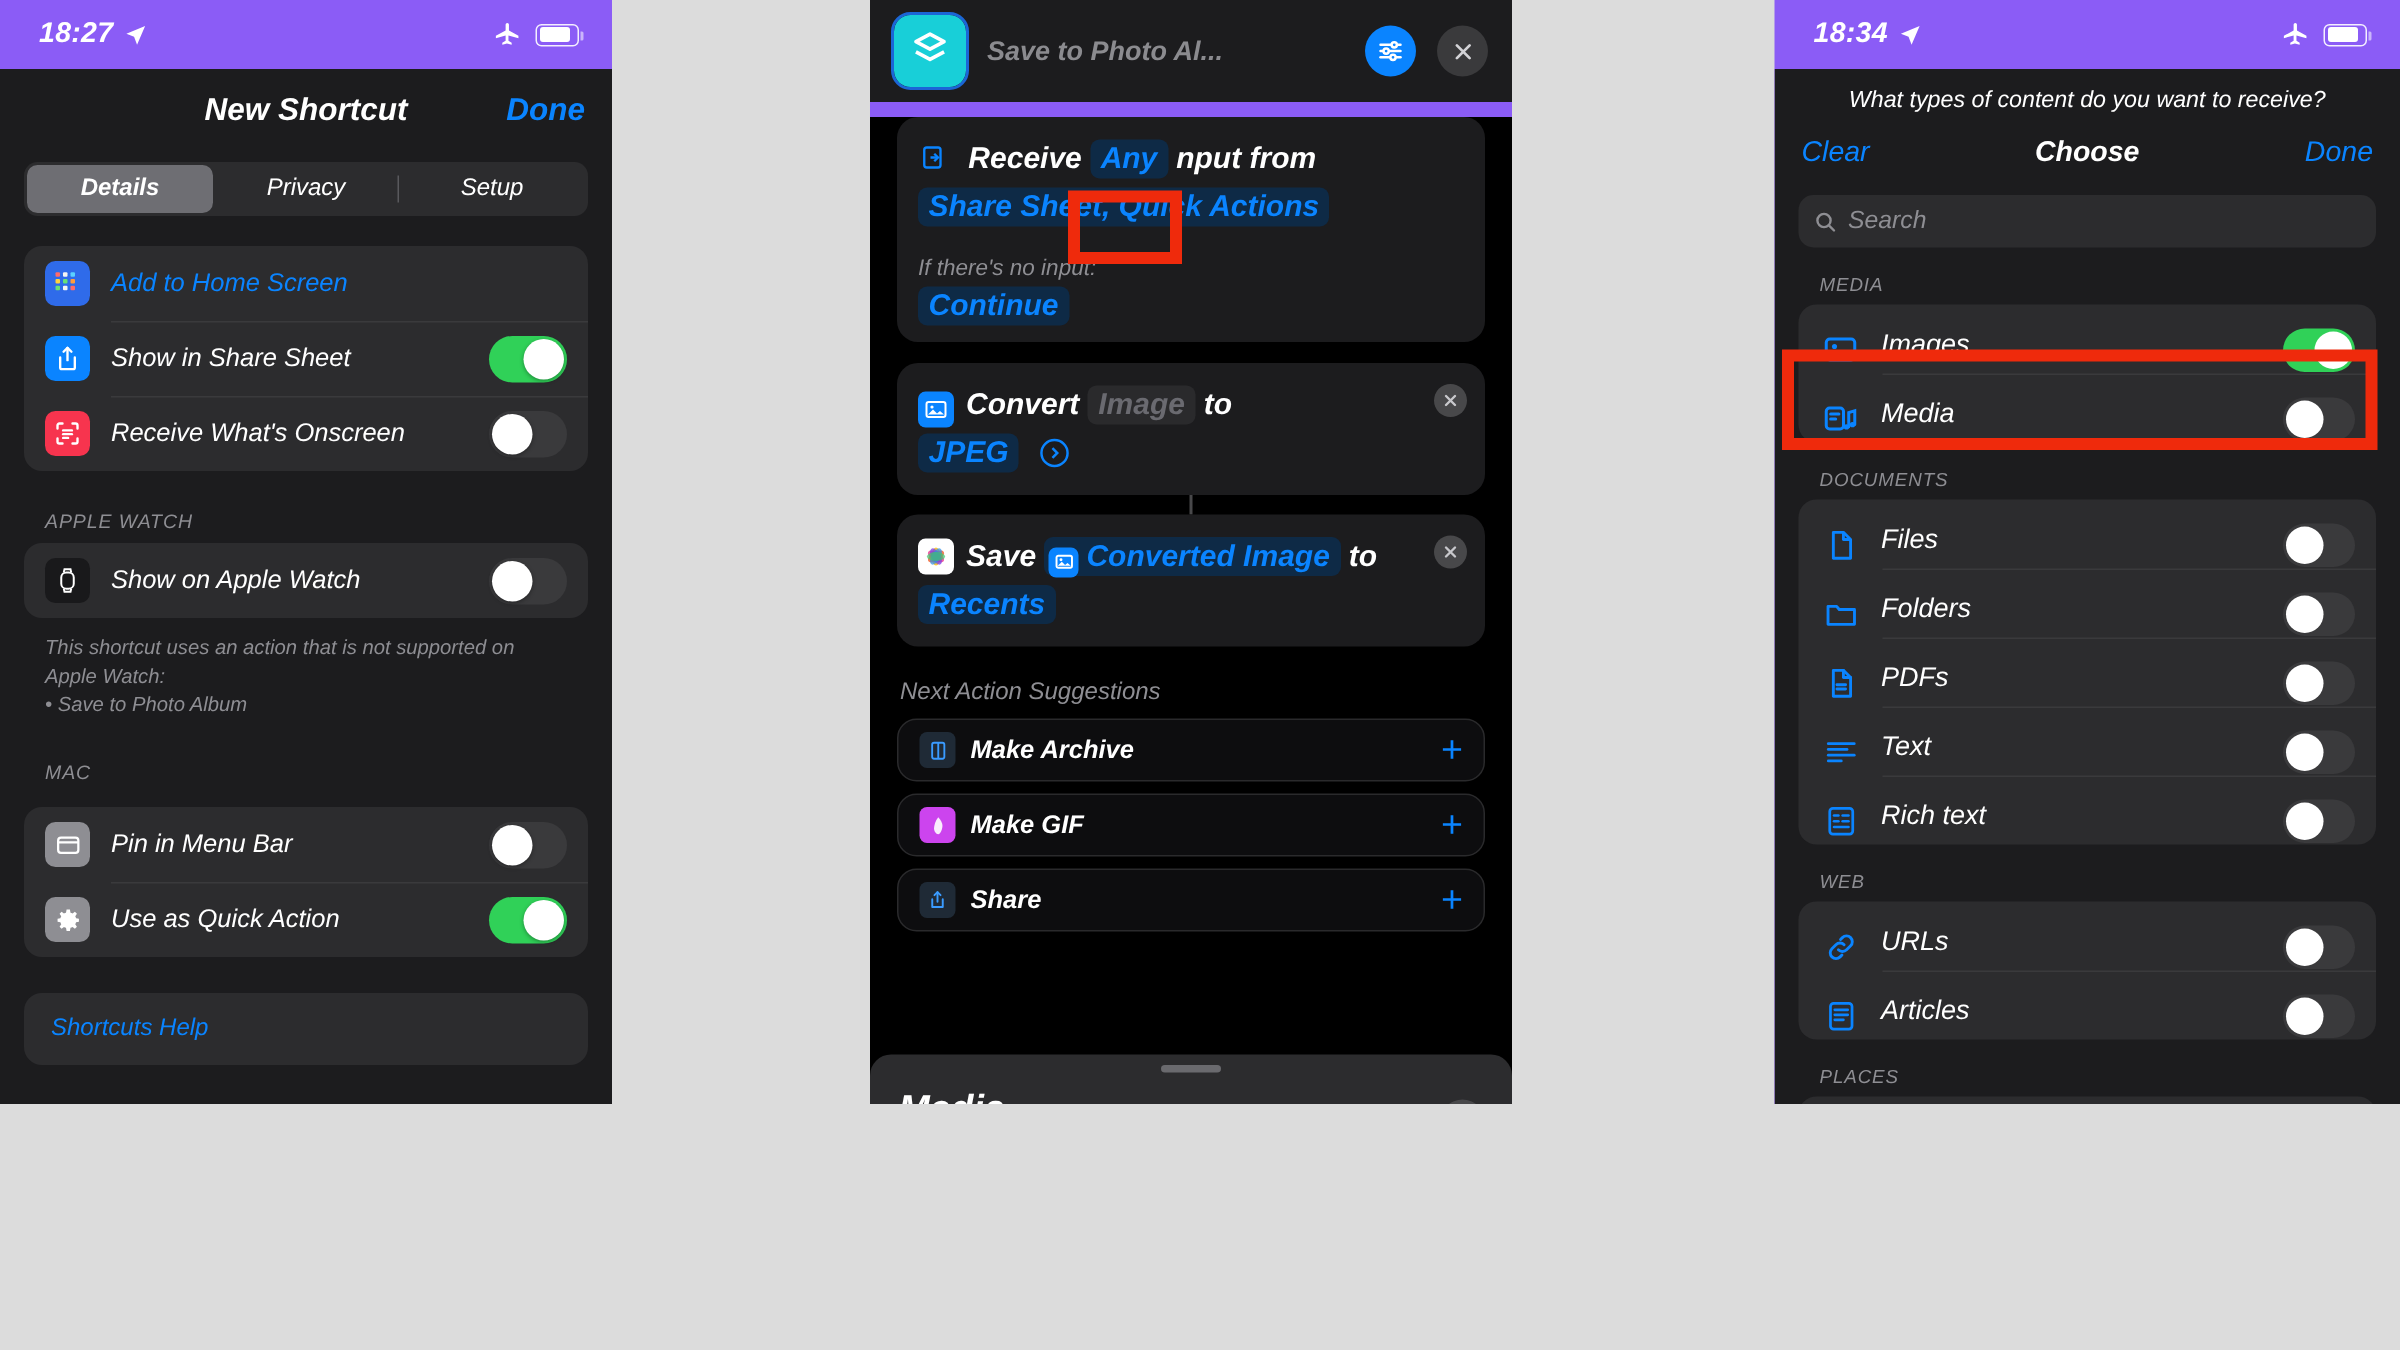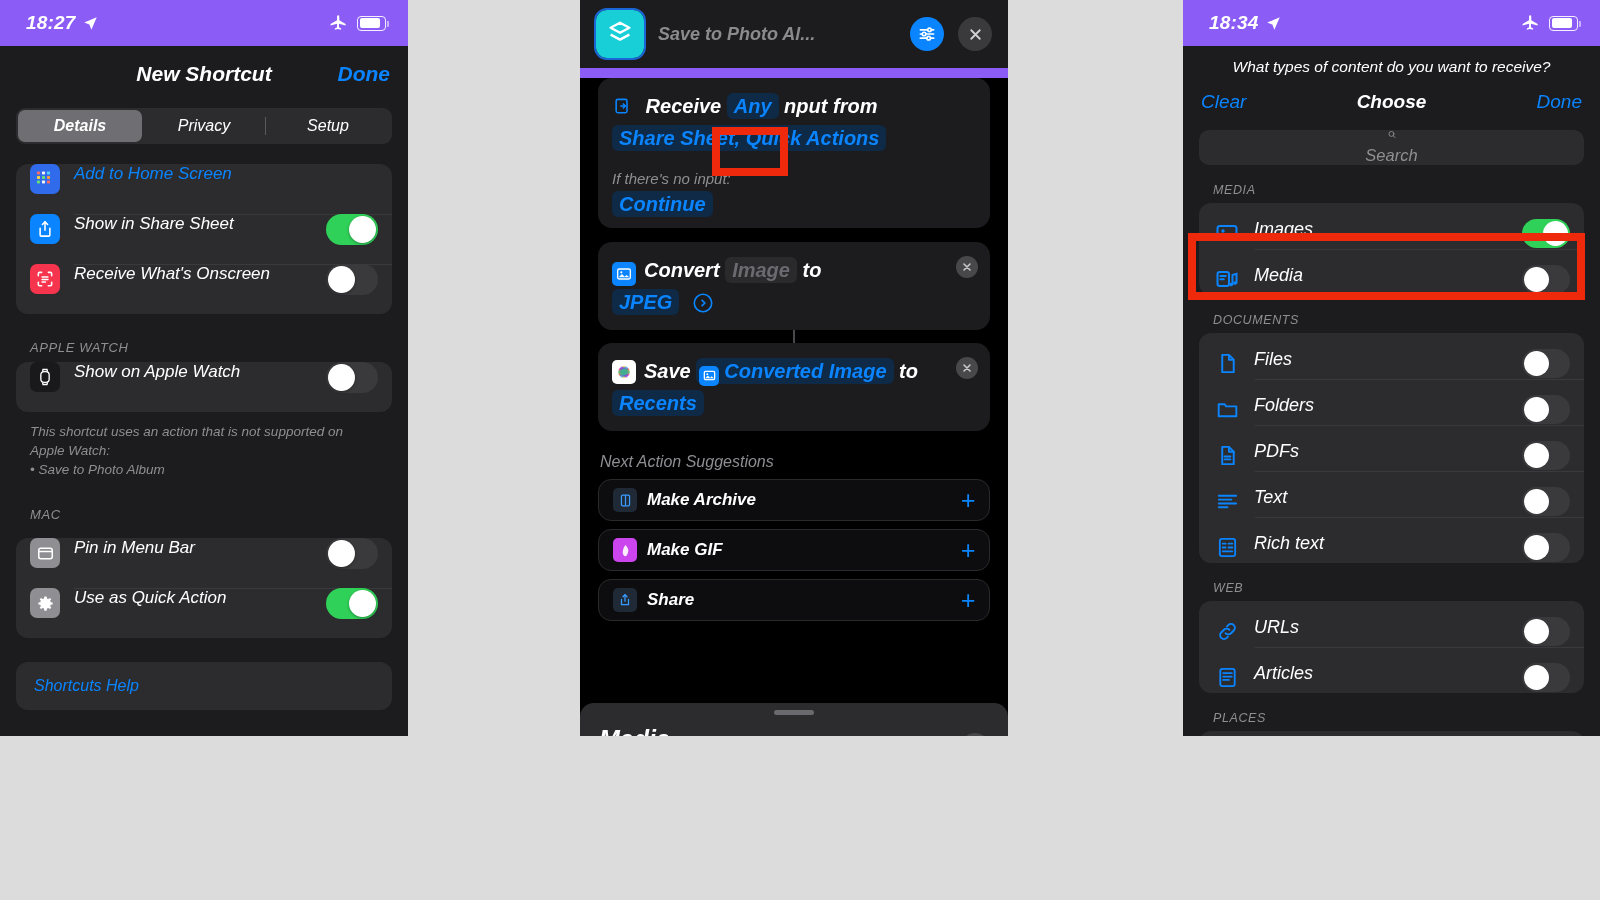--- a/index.html
+++ b/index.html
@@ -45,21 +45,21 @@
 
   .segctl {
     margin:6px 16px 0; height:36px; background:#2c2c2e; border-radius:9px;
     display:flex; align-items:center; padding:2px; position:relative;
   }
   .seg { flex:1; text-align:center; color:#fff; font-size:16px; line-height:32px; border-radius:7px; position:relative; }
   .seg.active { background:#6e6e73; font-weight:600; }
   .seg-div { position:absolute; width:1px; height:18px; background:#59595d; right:0; top:7px; }
 
   .group { margin:20px 16px 0; background:#2c2c2e; border-radius:12px; overflow:hidden; }
-  .row { display:flex; height:50px; padding:0 14px; position:relative; }
+  .row { display:flex; align-items:center; height:50px; padding:0 14px; position:relative; }
   .row + .row::before {
     content:""; position:absolute; left:58px; right:0; top:0; height:1px; background:#3a3a3c;
   }
   .ricon { width:30px; height:30px; border-radius:7px; flex:0 0 30px; margin-right:14px;
            display:flex; align-items:center; justify-content:center; overflow:hidden; }
   .rlabel { color:#fff; font-size:17px; flex:1; }
   .rlabel.link { color:#0a84ff; }
 
   .tgl { width:52px; height:31px; border-radius:16px; position:relative; flex:0 0 52px; background:#3a3a3c; }
   .tgl.on { background:#30d158; }
@@ -113,21 +113,21 @@
   .toolbar > * { flex:0 0 auto; }
   .tb-spacer { flex:1 1 auto; }
 
   
   .p3-body { background:#1c1c1e; height:854px; position:relative; overflow:hidden; }
   .p3-prompt { color:#fff; font-size:15.5px; text-align:center; padding:12px 20px 0; }
   .p3-nav { height:44px; display:flex; align-items:center; justify-content:space-between; padding:0 18px; margin-top:4px;text-align:right; }
   .p3-nav .side { color:#0a84ff; font-size:19px; }
   .p3-nav .mid { color:#fff; font-size:19px; font-weight:700; }
   .search { margin:6px 16px 0; height:35px; background:#2c2c2e; border-radius:10px;
-            display:flex; align-items:center; padding:0 10px; gap:7px;flex-direction:column; }
+            display:flex; align-items:center; padding:0 10px; gap:7px; }
   .search span { color:#8e8e93; font-size:16.5px; }
   .p3-sechead { color:#8e8e93; font-size:12.5px; letter-spacing:.6px; margin:18px 0 6px 30px; }
   .p3-group { margin:0 16px; background:#2c2c2e; border-radius:12px; overflow:hidden; }
   .p3-row { display:flex; align-items:flex-start; height:46px; padding:16px 14px; position:relative; }
   .p3-row + .p3-row::before { content:""; position:absolute; left:56px; right:0; top:0; height:1px; background:#3a3a3c; }
   .p3-ic { width:28px; height:28px; flex:0 0 28px; margin-right:13px; display:flex; align-items:center; justify-content:center; }
   .p3-lbl { color:#fff; font-size:18px; flex:1; }
   .tgl-sm { width:48px; height:29px; border-radius:15px; position:relative; flex:0 0 48px; background:#3a3a3c; }
   .tgl-sm.on { background:#30d158; }
   .tgl-sm i { position:absolute; top:2px; left:2px; width:25px; height:25px; border-radius:50%; background:#fff; }

